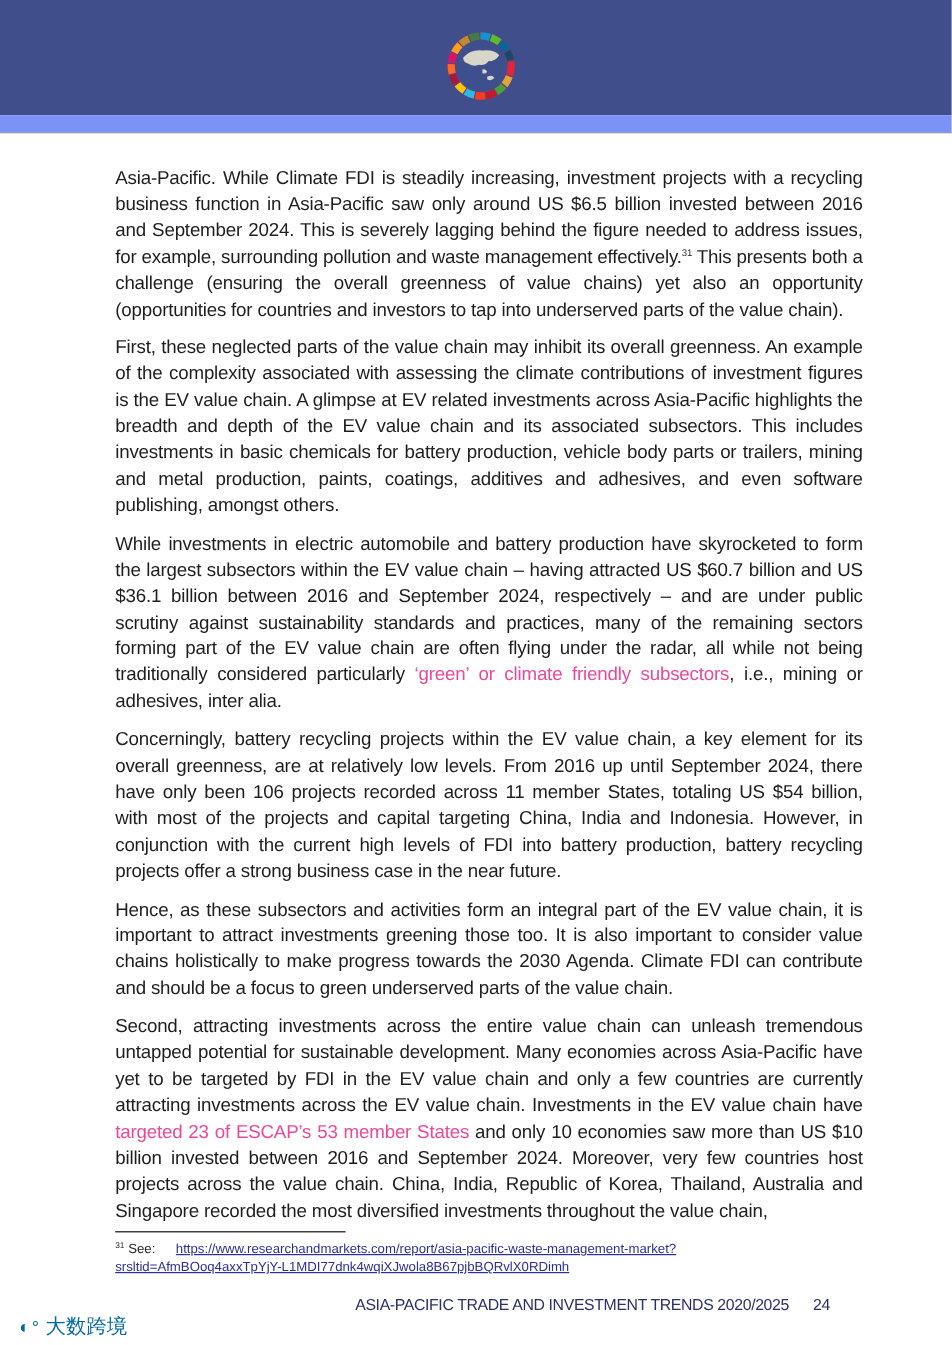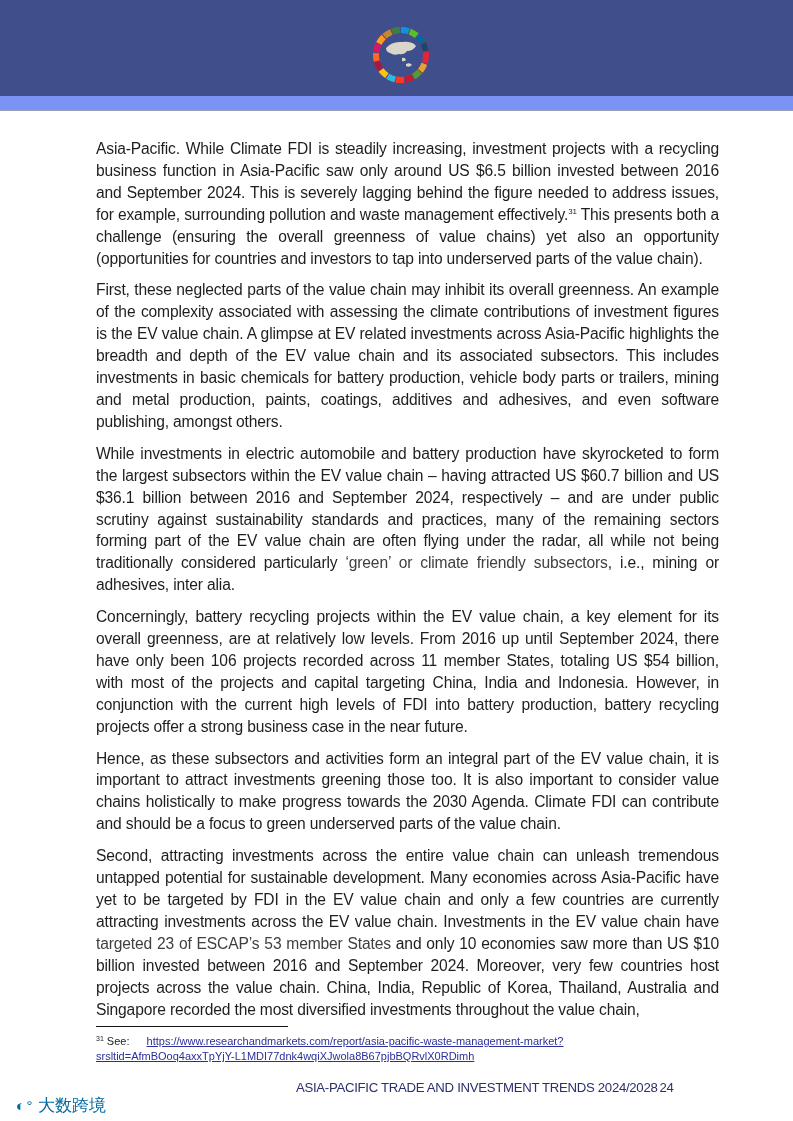--- a/index.html
+++ b/index.html
@@ -24,37 +24,37 @@
   .content {
     position: absolute; left: 96px; top: 138px; width: 623px;
   }
   .para {
     margin: 0 0 10px 0;
     font-size: 15.6px;
     line-height: 21.9px;
     text-align: justify;
     letter-spacing: -0.15px;
   }
-  .para .soft { color: #404040; margin-top: 20px; }
+  .para .soft { color: #ec4899; margin-top: 20px; }
   sup { font-size: 8px; line-height: 0; vertical-align: 6px; }
   .fn-rule {
     position: absolute; left: 96px; top: 1026px; width: 192px; height: 1px;
     background: #111;
   }
   .footnote {
     position: absolute; left: 96px; top: 1034px; width: 480px;
     font-size: 11px; line-height: 15px; color: #222;
   }
   .footnote a { color: #2b2f9c; text-decoration: underline; margin-left: 14px; }
   .footnote sup { font-size: 7px; vertical-align: 4px; }
   .running-footer {
     position: absolute; left: 296px; top: 1080px;
     font-size: 13.2px; color: #2b2f6b; letter-spacing: -0.3px; white-space: nowrap;
   }
-  .running-footer .pg { margin-left: 2px; }
+  .running-footer .pg { margin-left: 20px; }
   .watermark {
     position: absolute; left: 16px; top: 1094px;
     font-size: 17px; color: #0369a1; white-space: nowrap; font-family: Liberation Mono, monospace;
   }
   .watermark .wm-icon { font-size: 15px; margin-right: 4px; }
 </style>
 </head>
 <body>
 
 <div class="header-band">
@@ -90,15 +90,15 @@
   <p class="para">First, these neglected parts of the value chain may inhibit its overall greenness. An example of the complexity associated with assessing the climate contributions of investment figures is the EV value chain. A glimpse at EV related investments across Asia-Pacific highlights the breadth and depth of the EV value chain and its associated subsectors. This includes investments in basic chemicals for battery production, vehicle body parts or trailers, mining and metal production, paints, coatings, additives and adhesives, and even software publishing, amongst others.</p>
   <p class="para"><span>While investments in electric automobile and battery production have skyrocketed to form the largest subsectors within the EV value chain – having attracted US $60.7 billion and US $36.1 billion between 2016 and September 2024, respectively – and are under public scrutiny against sustainability standards and practices, many of the remaining sectors forming part of the EV value chain are often flying under the radar, all while not being traditionally considered particularly </span><span class="soft">‘green’ or climate friendly subsectors</span><span>, i.e., mining or adhesives, inter alia.</span></p>
   <p class="para">Concerningly, battery recycling projects within the EV value chain, a key element for its overall greenness, are at relatively low levels. From 2016 up until September 2024, there have only been 106 projects recorded across 11 member States, totaling US $54 billion, with most of the projects and capital targeting China, India and Indonesia. However, in conjunction with the current high levels of FDI into battery production, battery recycling projects offer a strong business case in the near future.</p>
   <p class="para">Hence, as these subsectors and activities form an integral part of the EV value chain, it is important to attract investments greening those too. It is also important to consider value chains holistically to make progress towards the 2030 Agenda. Climate FDI can contribute and should be a focus to green underserved parts of the value chain.</p>
   <p class="para"><span>Second, attracting investments across the entire value chain can unleash tremendous untapped potential for sustainable development. Many economies across Asia-Pacific have yet to be targeted by FDI in the EV value chain and only a few countries are currently attracting investments across the EV value chain. Investments in the EV value chain have </span><span class="soft">targeted 23 of ESCAP’s 53 member States</span><span> and only 10 economies saw more than US $10 billion invested between 2016 and September 2024. Moreover, very few countries host projects across the value chain. China, India, Republic of Korea, Thailand, Australia and Singapore recorded the most diversified investments throughout the value chain,</span></p>
 </div>
 
 <div class="fn-rule"></div>
 <div class="footnote"><sup>31</sup><span> See: </span><a>https://www.researchandmarkets.com/report/asia-pacific-waste-management-market?srsltid=AfmBOoq4axxTpYjY-L1MDI77dnk4wqiXJwola8B67pjbBQRvlX0RDimh</a></div>
 
-<div class="running-footer"><span>ASIA-PACIFIC TRADE AND INVESTMENT TRENDS 2024/2028</span><span class="pg">24</span></div>
+<div class="running-footer"><span>ASIA-PACIFIC TRADE AND INVESTMENT TRENDS 2020/2025</span><span class="pg">24</span></div>
 
 <div class="watermark"><span class="wm-icon">◐°</span><span>大数跨境</span></div>
 
 </body></html>

